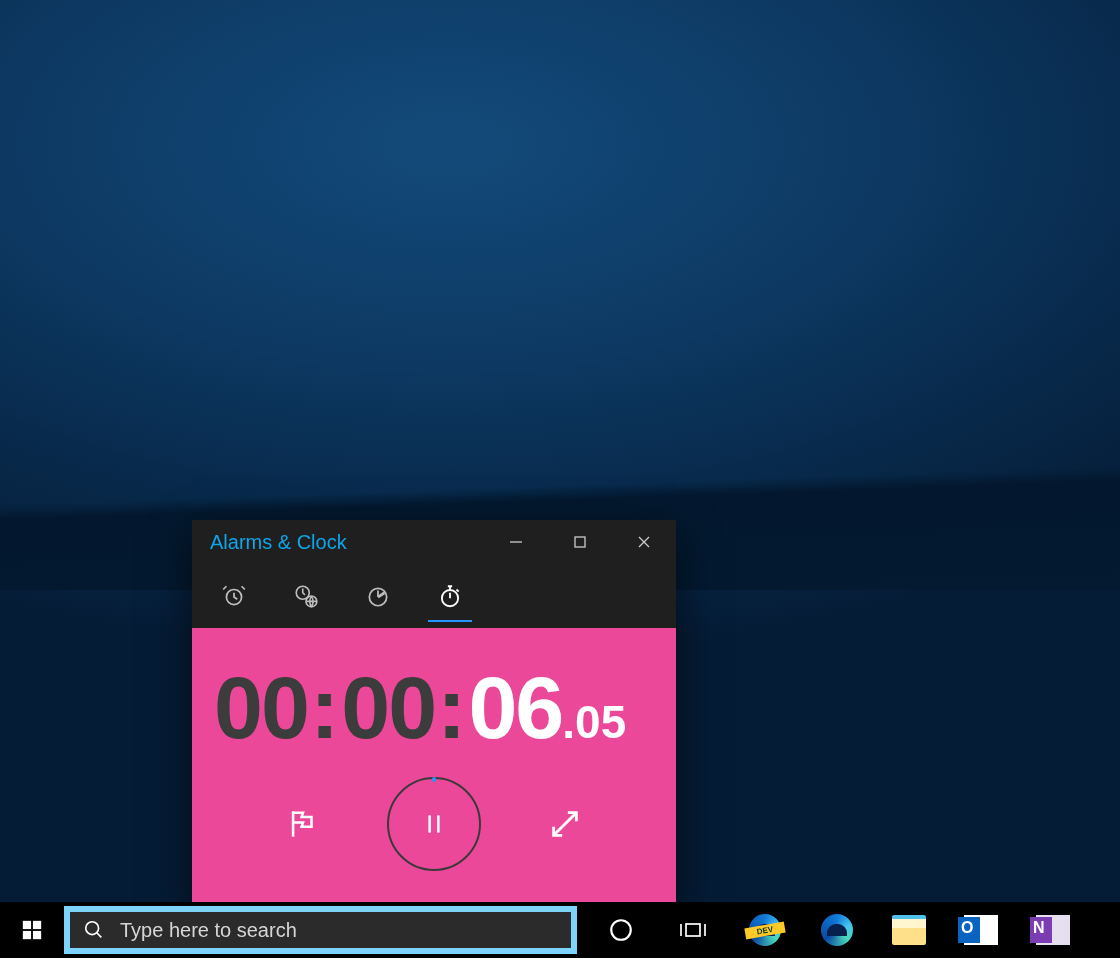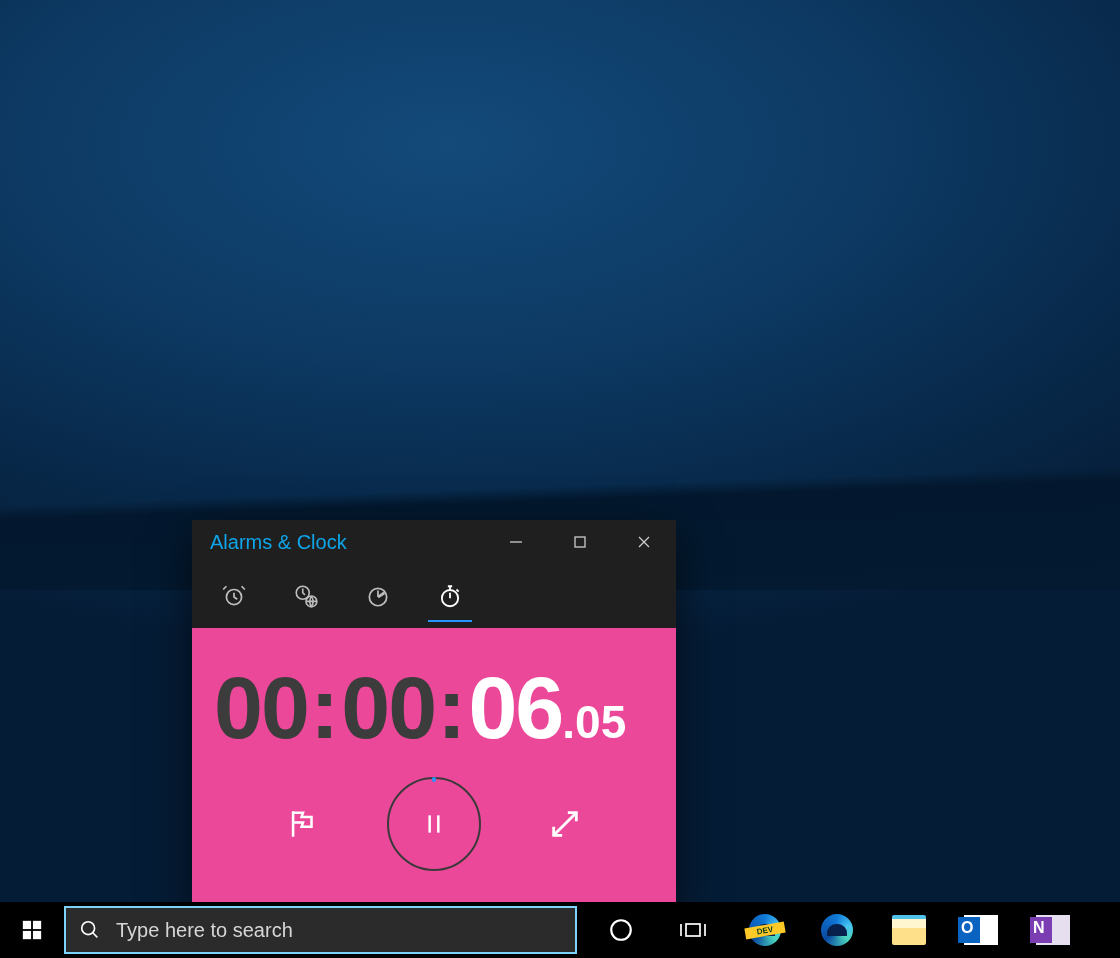--- a/index.html
+++ b/index.html
@@ -55,21 +55,21 @@
     justify-content: center;
     color: #fff;
   }
   .start-btn svg { display: block; }
 
   .search-box {
     height: 48px;
     width: 513px;
     margin: 0 0;
     background: #2b2b2b;
-    border: 2px solid #7dd3fc;
+    border: 6px solid #7dd3fc;
     display: flex;
     align-items: center;
     box-sizing: border-box;
   }
   .search-box .search-icon {
     width: 48px;
     display: flex;
     align-items: center;
     justify-content: center;
     color: #fff;

